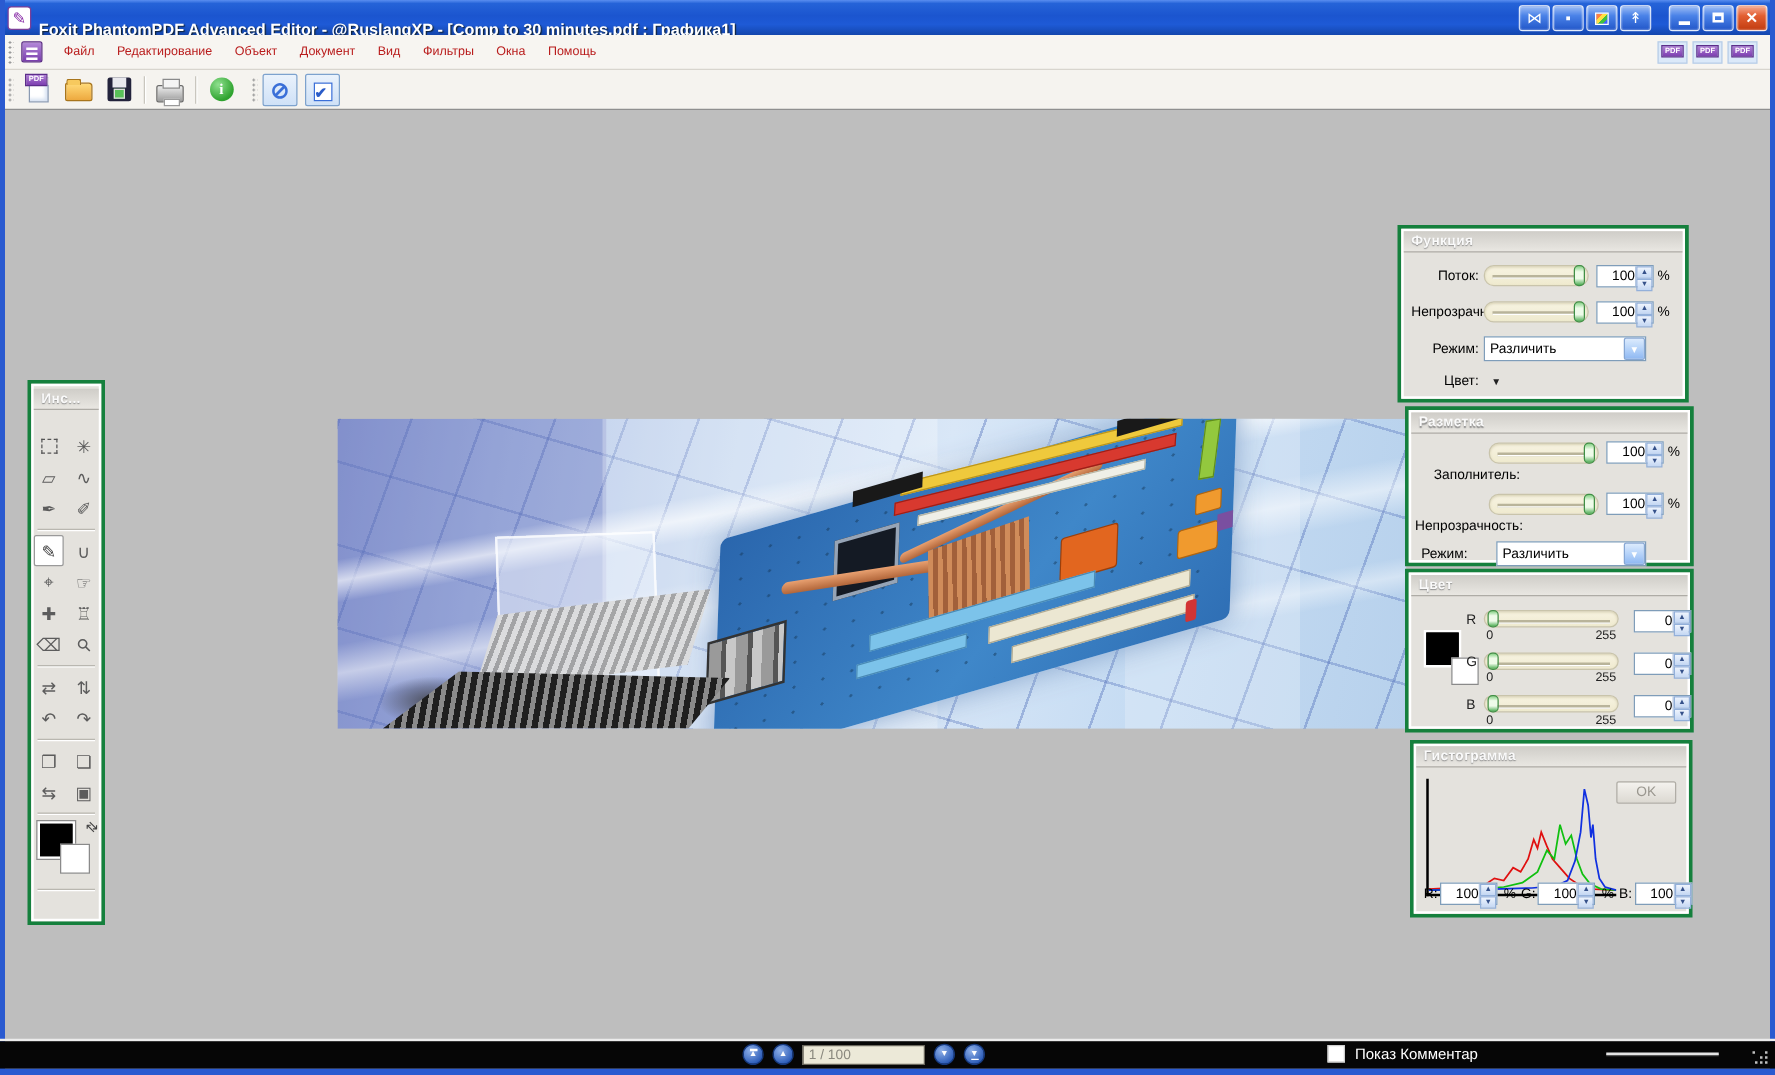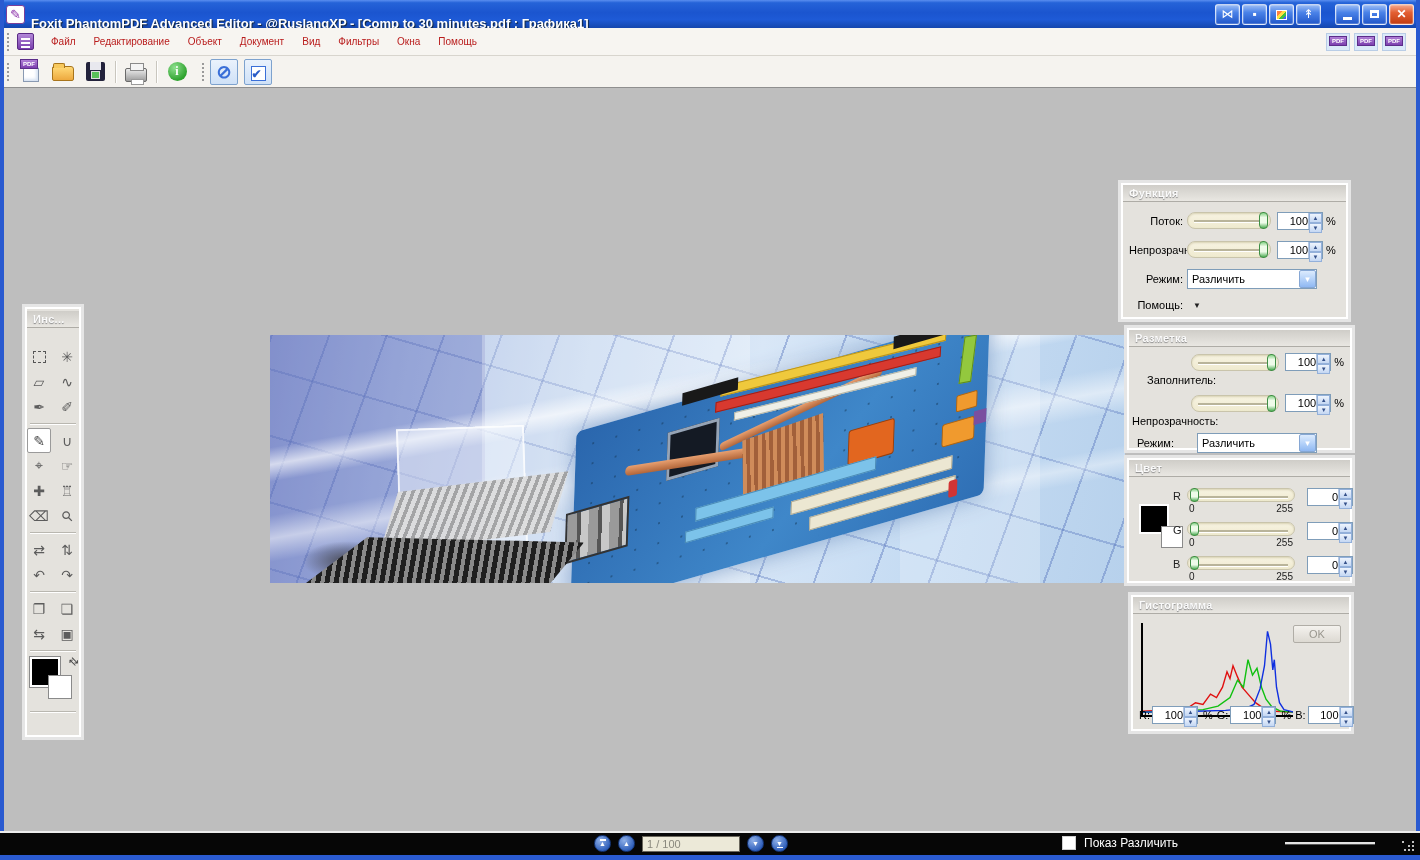--- a/index.html
+++ b/index.html
@@ -61,21 +61,21 @@
   .toggle-frame { border:1px solid #7da2ce; background:linear-gradient(180deg,#eaf2fc,#cfe1f7); border-radius:2px; width:28px; height:26px; }
   .icon-no { color:#3a6fd8; font-size:18px; line-height:24px; font-weight:bold; }
   .icon-checkbox { width:15px; height:15px; background:#fff; border:1px solid #3a6fd8; margin:4px auto 0; color:#2a5cc8; font-size:12px; line-height:14px; font-weight:bold; }
 
   
   .canvas { position:absolute; left:0; top:88px; width:1420px; height:745px; background:#bebebe; }
   .edge-l, .edge-r { position:absolute; top:0; width:4px; height:860px; background:#2a5ad0; z-index:50; }
   .edge-l { left:0; } .edge-r { right:0; }
 
   
-  .panel { position:absolute; background:#e5e5e5; padding:3px; z-index:20; }
+  .panel { position:absolute; background:#15803d; padding:3px; z-index:20; }
   .panel-inner { width:100%; height:100%; background:#e4e2dd; border:2px solid #fff; position:relative; }
   .panel-header { height:17px; background:linear-gradient(180deg,#cfcdc8,#e9e7e2); border-bottom:1px solid #aeaca6;
     color:#fafafa; font-weight:bold; font-size:11px; padding:2px 0 0 6px; text-shadow:0 1px 1px #8a8a8a; letter-spacing:.3px; }
 
   .slider { position:relative; height:17px; background:linear-gradient(180deg,#f7f3e2,#efeacf); border:1px solid #c9c4ab; border-radius:8px; box-shadow:inset 0 1px 2px #d8d2b4; }
   .slider:before { content:""; position:absolute; left:6px; right:6px; top:7px; height:2px; background:#b9b49a; border-bottom:1px solid #fff; }
   .slider .thumb { position:absolute; top:-1px; width:9px; height:17px; border-radius:4px;
     background:linear-gradient(180deg,#86d386 0%,#eefbe9 30%,#eefbe9 65%,#4fae55 100%); border:1px solid #3f8f46; }
   .thumb.at-right { right:2px; } .thumb.at-left { left:2px; }
 
@@ -444,21 +444,21 @@
           <span class="pct">%</span>
         </div>
         <div class="f-row">
           <span class="flabel">Режим:</span>
           <div class="combo" style="width:130px;">
             <span class="combo-text">Различить</span>
             <span class="combo-btn">▾</span>
           </div>
         </div>
         <div class="f-row" style="height:24px;">
-          <span class="flabel">Помощь:</span>
+          <span class="flabel">Цвет:</span>
           <span style="font-size:8px; color:#222; margin-left:6px;">▼</span>
         </div>
       </div>
     </div>
 
     <div class="panel p-markup">
       <div class="panel-inner">
         <div class="panel-header">Разметка</div>
         <div class="m-sliderrow">
           <div class="slider">
@@ -607,21 +607,21 @@
   <div class="statusbar">
     <div class="nav-group">
       <div class="nav-btn"><span class="bar-top"></span><span>▲</span></div>
       <div class="nav-btn"><span>▲</span></div>
       <input class="page-field" readonly="" value="1 / 100" style="">
       <div class="nav-btn"><span>▼</span></div>
       <div class="nav-btn"><span class="bar-bot"></span><span>▼</span></div>
     </div>
     <div class="cmt-group">
       <div class="cmt-check"></div>
-      <div class="cmt-label">Показ Различить</div>
+      <div class="cmt-label">Показ Комментар</div>
     </div>
     <div class="mini-line"></div>
     <div class="size-grip"></div>
   </div>
   <div class="bottom-border"></div>
   <div class="edge-l"></div>
   <div class="edge-r"></div>
 
 </div>
 

